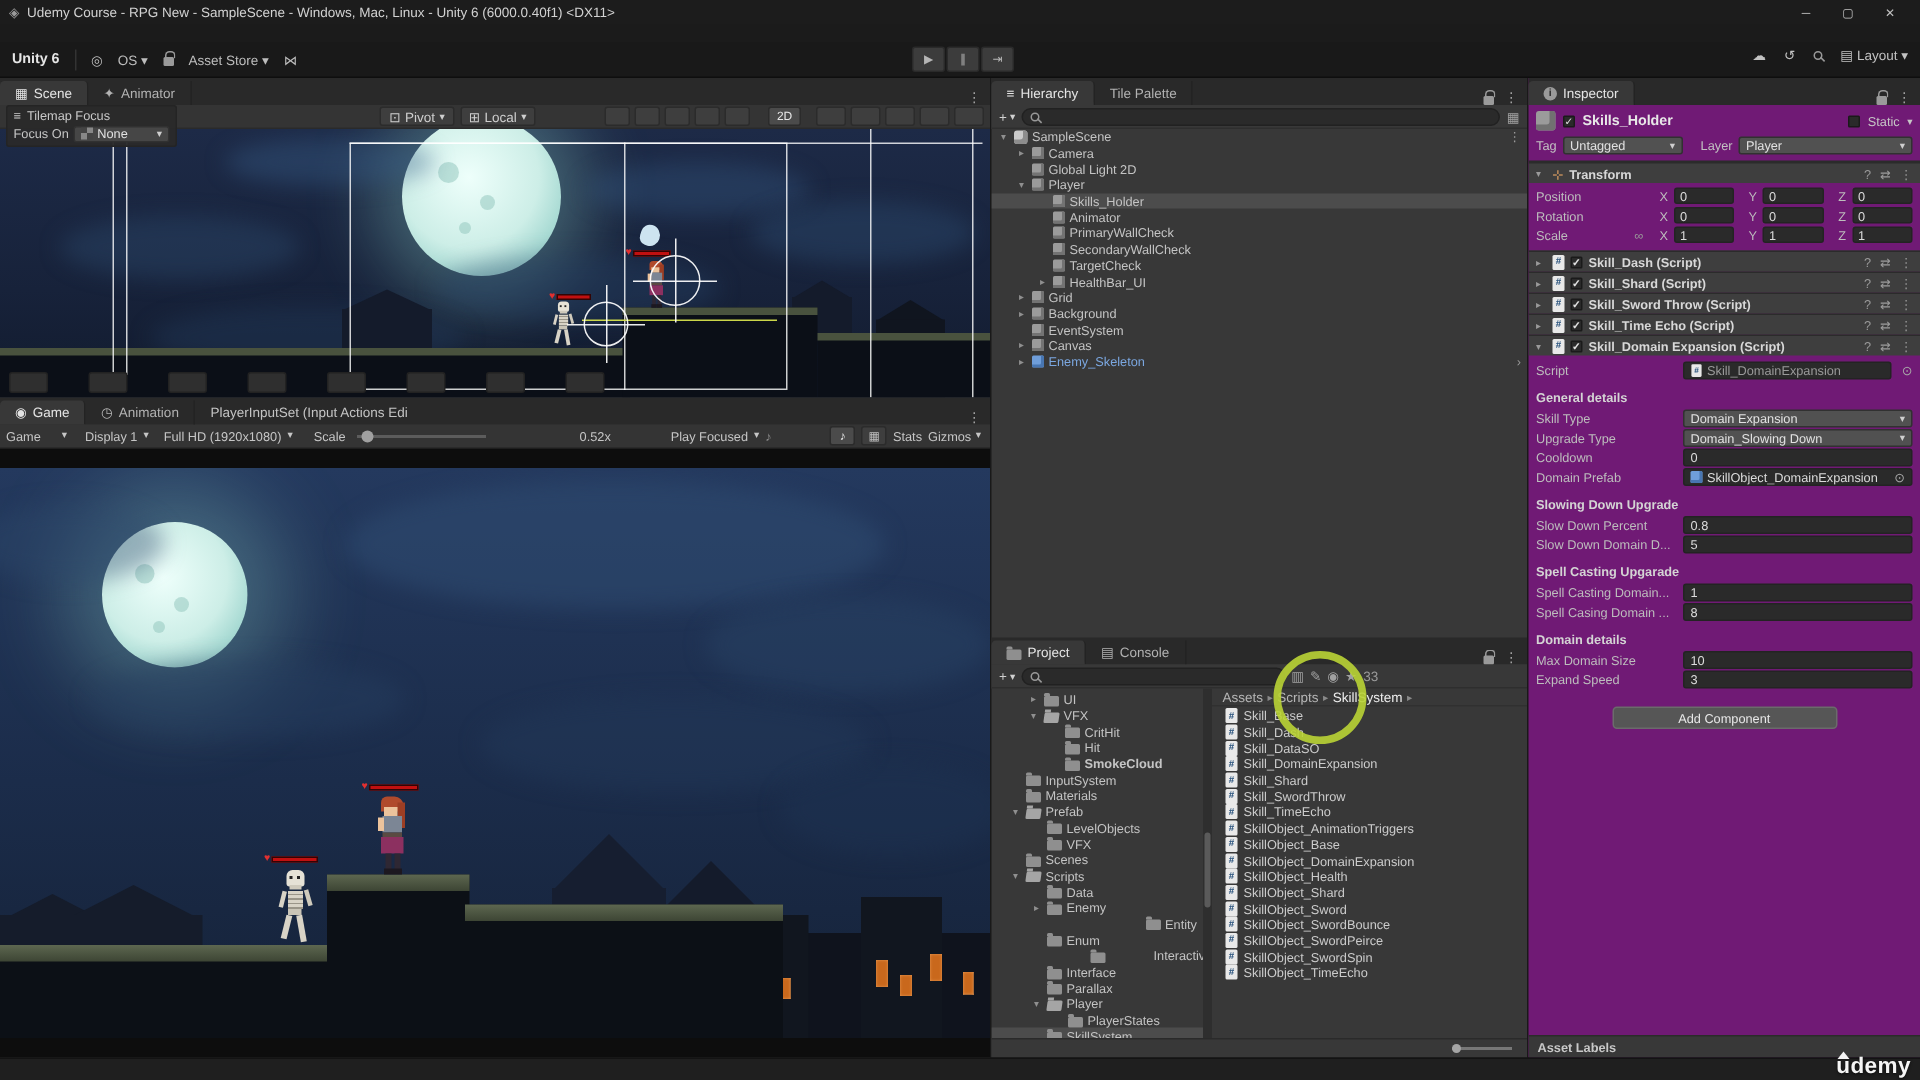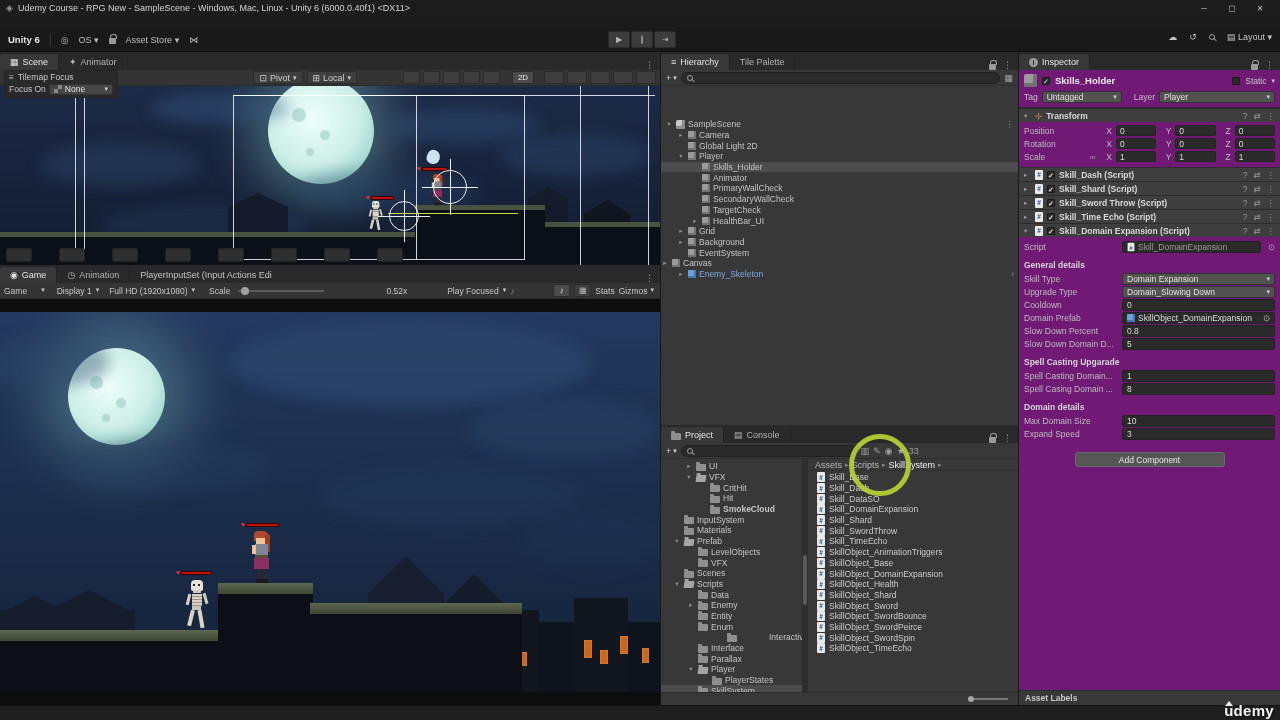--- a/index.html
+++ b/index.html
@@ -487,21 +487,21 @@
         <span>+</span>
         <span style="font-size:7px">▾</span>
       </span>
     <div class="searchbox">
         <span class="mag"></span>
       </div>
     <span style="color:#a0a0a0">▦</span>
   </div>
   <div class="tree" style="height:339px">
 
-  <div class="trow" style="padding-left: 4px; margin-top: 33px;">
+  <div class="trow" style="padding-left: 4px;">
         <span class="arr">▾</span>
         <span class="ic ic-scene"></span>
         <span>SampleScene</span>
         <span class="rowend">⋮</span>
       </div>
       <div class="trow" style="padding-left: 16px;">
         <span class="arr">▸</span>
         <span class="ic ic-go"></span>
         <span>Camera</span>
         <span class="rowend"></span>
@@ -565,21 +565,21 @@
         <span class="ic ic-go"></span>
         <span>Background</span>
         <span class="rowend"></span>
       </div>
       <div class="trow" style="padding-left: 16px;">
         <span class="arr"></span>
         <span class="ic ic-go"></span>
         <span>EventSystem</span>
         <span class="rowend"></span>
       </div>
-      <div class="trow" style="">
+      <div class="trow" style="padding-left: 16px;">
         <span class="arr">▸</span>
         <span class="ic ic-go"></span>
         <span>Canvas</span>
         <span class="rowend"></span>
       </div>
       <div class="trow prefab-row" style="padding-left: 16px;">
         <span class="arr">▸</span>
         <span class="ic ic-prefab"></span>
         <span>Enemy_Skeleton</span>
         <span class="rowend">›</span>
@@ -681,21 +681,21 @@
         <div class="trow" style="padding-left: 26px;">
           <span class="arr"></span>
           <span class="ic ic-folder"></span>
           <span>Data</span>
         </div>
         <div class="trow" style="padding-left: 26px;">
           <span class="arr">▸</span>
           <span class="ic ic-folder"></span>
           <span>Enemy</span>
         </div>
-        <div class="trow" style="padding-left: 26px;">
+        <div class="trow" style="padding-left: 26px; justify-content: flex-end;">
           <span class="arr"></span>
           <span class="ic ic-folder"></span>
           <span>Entity</span>
         </div>
         <div class="trow" style="padding-left: 26px;">
           <span class="arr"></span>
           <span class="ic ic-folder"></span>
           <span>Enum</span>
         </div>
         <div class="trow" style="padding-left: 26px; gap: 32px;">
@@ -1047,20 +1047,21 @@
                 <span class="lbl">Domain Prefab</span>
                 <span class="val field pfx">
                 <span class="ic ic-prefab"></span>
                 <span style="overflow: hidden; white-space: nowrap; flex: 1 1 0%;">SkillObject_DomainExpansion</span>
                 <span class="tgt">⊙</span>
               </span>
               </div>
           </div>
         </div>
         <div>
+          <div class="sect">Slowing Down Upgrade</div>
           <div>
 
           <div class="prow">
                 <span class="lbl">Slow Down Percent</span>
                 <span class="val field">0.8</span>
               </div>
             <div class="prow">
                 <span class="lbl">Slow Down Domain D...</span>
                 <span class="val field">5</span>
               </div>

